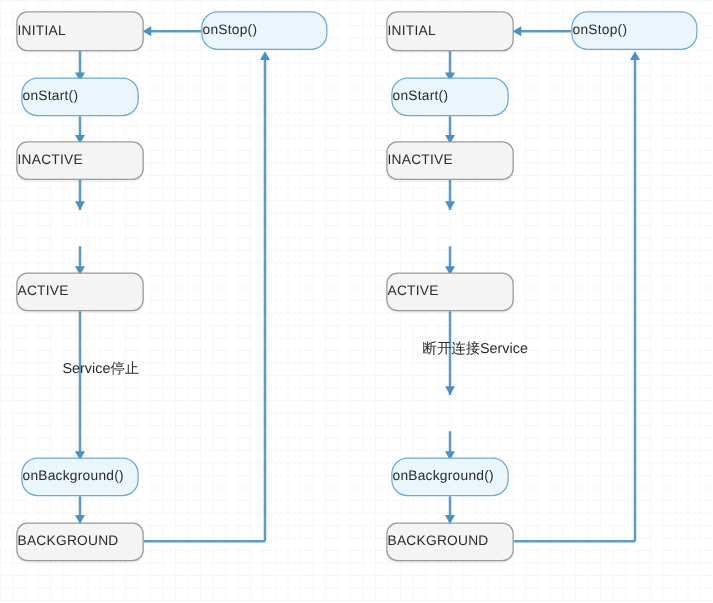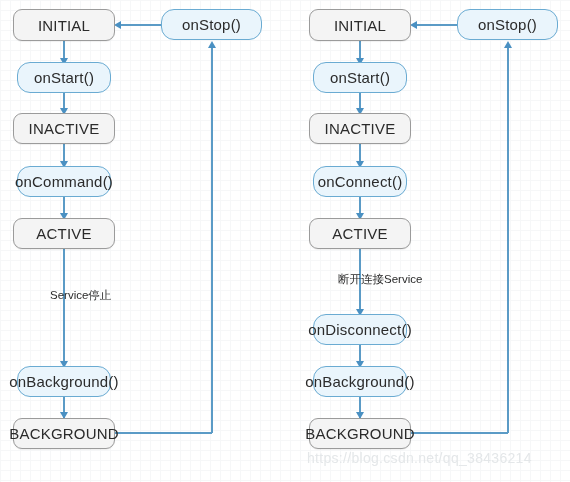--- a/index.html
+++ b/index.html
@@ -17,22 +17,22 @@
       linear-gradient(to bottom, #f6f7f8 1px, transparent 1px);
     background-size: 10px 10px;
     font-family: "Liberation Sans", "DejaVu Sans", sans-serif;
     overflow: hidden;
   }
   .node {
     position: absolute;
     box-sizing: border-box;
     display: flex;
     align-items: center;
-    justify-content: center;
-    font-size: 15px;
+    justify-content: flex-start;
+    font-size: 11px;
     letter-spacing: 0.2px;
     color: #2b2b2b;
     white-space: nowrap;
     line-height: 1;
   }
   .node.state {
     background: #f4f4f4;
     border: 1px solid #9b9b9b;
     border-radius: 9px;
     box-shadow: 0 1px 1px rgba(0,0,0,0.06);
@@ -122,23 +122,20 @@
   </div>
 
   <div class="node action" style="left:17px; top:62px; width:94px; height:31px;">
     <span>onStart()</span>
   </div>
 
   <div class="node state" style="left:13px; top:113px; width:102px; height:31px;">
     <span>INACTIVE</span>
   </div>
 
-  <div class="node action" style="left:17px; top:166px; width:94px; height:31px;">
-    <span>onCommand()</span>
-  </div>
 
   <div class="node state" style="left:13px; top:218px; width:102px; height:31px;">
     <span>ACTIVE</span>
   </div>
 
   <div class="edge-label" style="left:30px; top:290px;">
     <span>Service停止</span>
   </div>
 
   <div class="node action" style="left:17px; top:366px; width:94px; height:31px;">
@@ -186,43 +183,36 @@
   </div>
 
   <div class="node action" style="left:313px; top:62px; width:94px; height:31px;">
     <span>onStart()</span>
   </div>
 
   <div class="node state" style="left:309px; top:113px; width:102px; height:31px;">
     <span>INACTIVE</span>
   </div>
 
-  <div class="node action" style="left:313px; top:166px; width:94px; height:31px;">
-    <span>onConnect()</span>
-  </div>
 
   <div class="node state" style="left:309px; top:218px; width:102px; height:31px;">
     <span>ACTIVE</span>
   </div>
 
   <div class="edge-label" style="left:318px; top:274px;">
     <span>断开连接Service</span>
   </div>
 
-  <div class="node action" style="left:313px; top:314px; width:94px; height:31px;">
-    <span>onDisconnect()</span>
-  </div>
 
   <div class="node action" style="left:313px; top:366px; width:94px; height:31px;">
     <span>onBackground()</span>
   </div>
 
   <div class="node state" style="left:309px; top:418px; width:102px; height:31px;">
     <span>BACKGROUND</span>
   </div>
 
   <div class="node action" style="left:457px; top:9px; width:101px; height:31px;">
     <span>onStop()</span>
   </div>
 
-  <div id="watermark">https://blog.csdn.net/qq_38436214</div>
 
 </div>
 
 </body></html>

